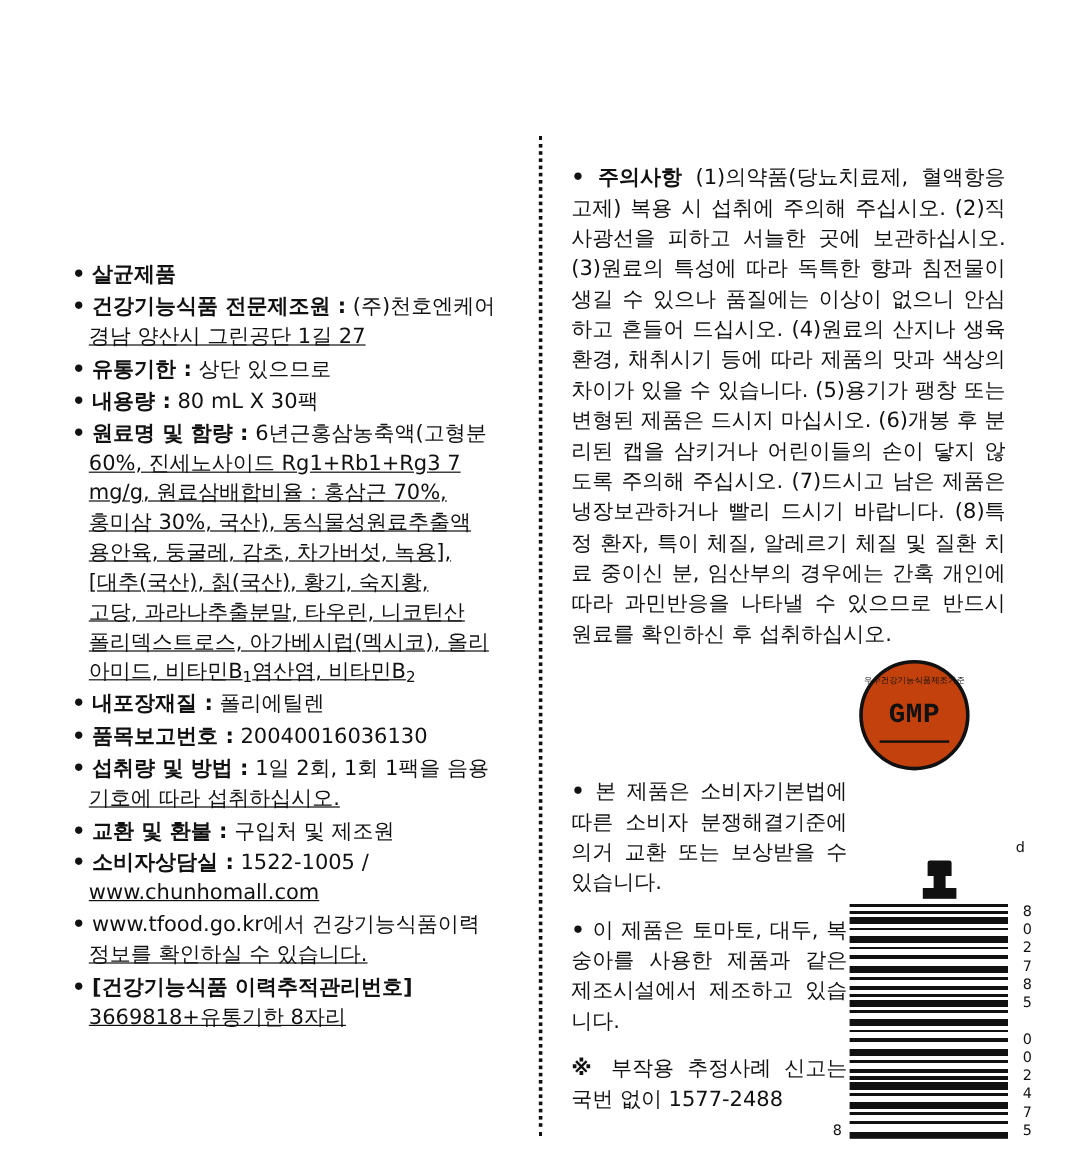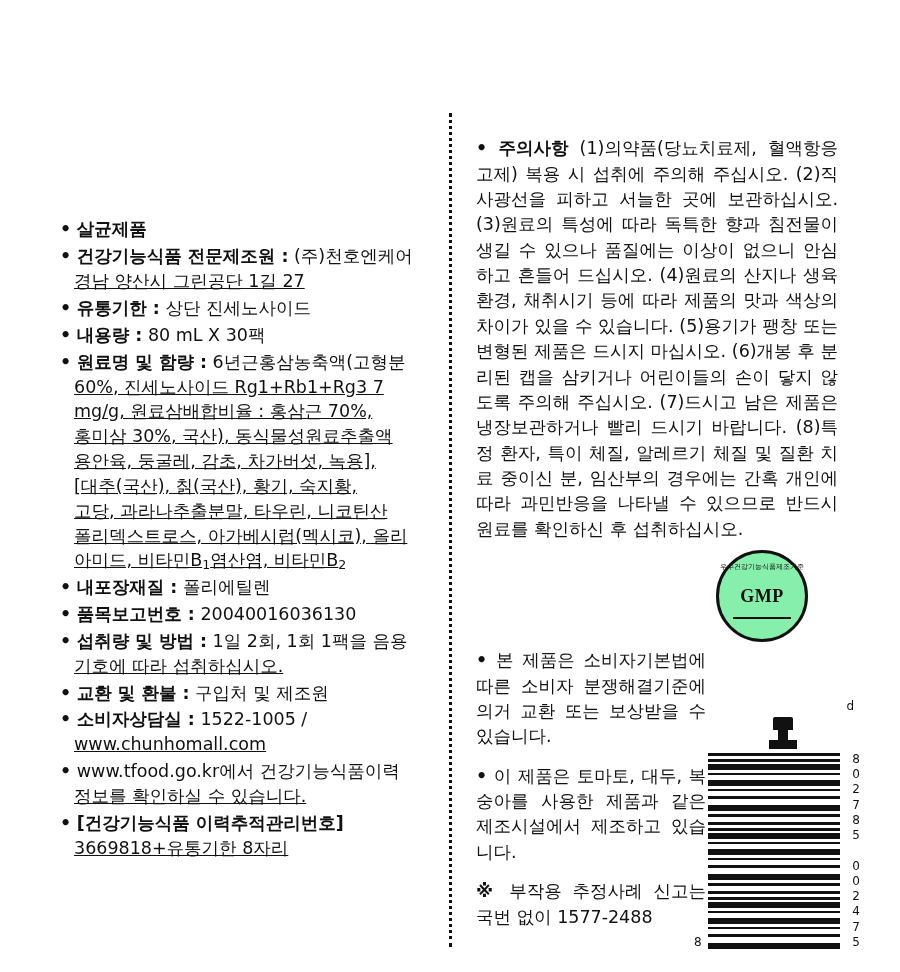--- a/index.html
+++ b/index.html
@@ -98,27 +98,27 @@
   }
   .gmp {
     width: 86px;
     height: 86px;
     border-radius: 50%;
     border: 3px solid #111;
     position: relative;
     display: flex;
     align-items: center;
     justify-content: center;
-    background: #86efac;
+    background: #c2410c;
   }
   .gmp .gmp-text {
-    font-size: 18px;
+    font-size: 23px;
     font-weight: 700;
     letter-spacing: 0.5px;
-    font-family: Liberation Serif, serif;
+    font-family: Liberation Mono, monospace;
   }
   .gmp .gmp-arc {
     position: absolute;
     top: 9px;
     left: 0;
     right: 0;
     text-align: center;
     font-size: 7px;
     letter-spacing: 0px;
     color: #111;
@@ -223,21 +223,21 @@
     </div>
 
     <div class="entry">
       <span class="bullet">•</span>
       <span class="term">건강기능식품 전문제조원 :</span><span class="val"> (주)천호엔케어</span>
       <span class="indent">경남 양산시 그린공단 1길 27</span>
     </div>
 
     <div class="entry">
       <span class="bullet">•</span>
-      <span class="term">유통기한 :</span><span class="val"> 상단 진세노사이드</span>
+      <span class="term">유통기한 :</span><span class="val"> 상단 있으므로</span>
     </div>
 
     <div class="entry">
       <span class="bullet">•</span>
       <span class="term">내용량 :</span><span class="val"> 80 mL X 30팩</span>
     </div>
 
     <div class="entry">
       <span class="bullet">•</span>
       <span class="term">원료명 및 함량 :</span><span class="val"> 6년근홍삼농축액(고형분</span>

